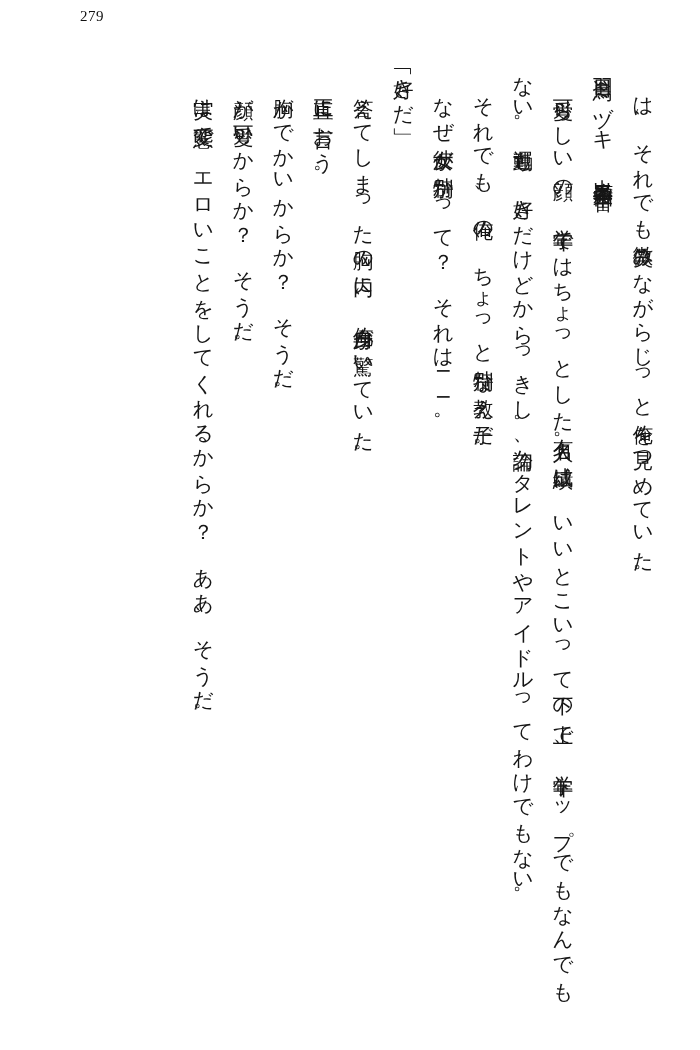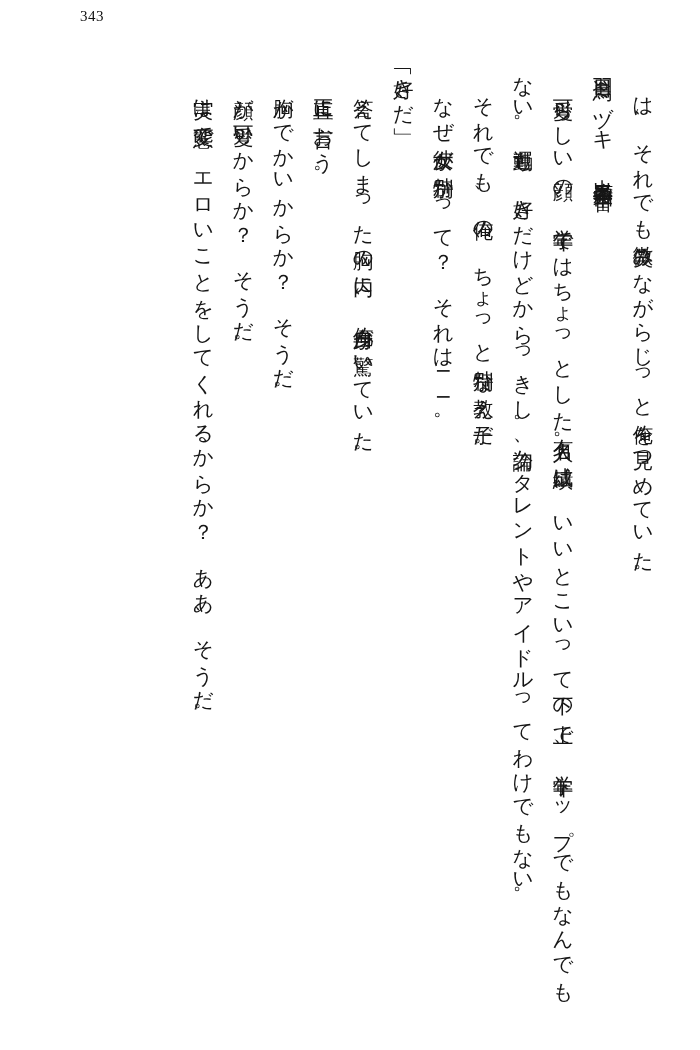--- a/index.html
+++ b/index.html
@@ -56,21 +56,21 @@
   
   .body-text p + p {
     margin-right: 0px;
   }
 </style>
 </head>
 <body>
 
 <div class="page">
 
-  <div class="page-number">343</div>
+  <div class="page-number">279</div>
 
   <div class="body-text">
     <p class="indent">は、それでも微笑みながらじっと俺を見つめていた。</p>
     <p>羽目鳥ミヅキ　出席番号二十四番</p>
     <p class="indent">可愛らしい顔の、学年ではちょっとした有名人。成績は、いいとこいって下の上で、学年トップでもなんでもない。運動も、好きだけどからっきし。勿論、タレントやアイドルってわけでもない。</p>
     <p class="indent">それでも、俺の、ちょっと特別な教え子だ。</p>
     <p class="indent">なぜ彼女が特別かって？　それは──。</p>
     <p>「好きだ」</p>
     <p class="indent">答えてしまった胸の内に、俺自身が驚いていた。</p>
     <p class="indent">正直に言おう。</p>

